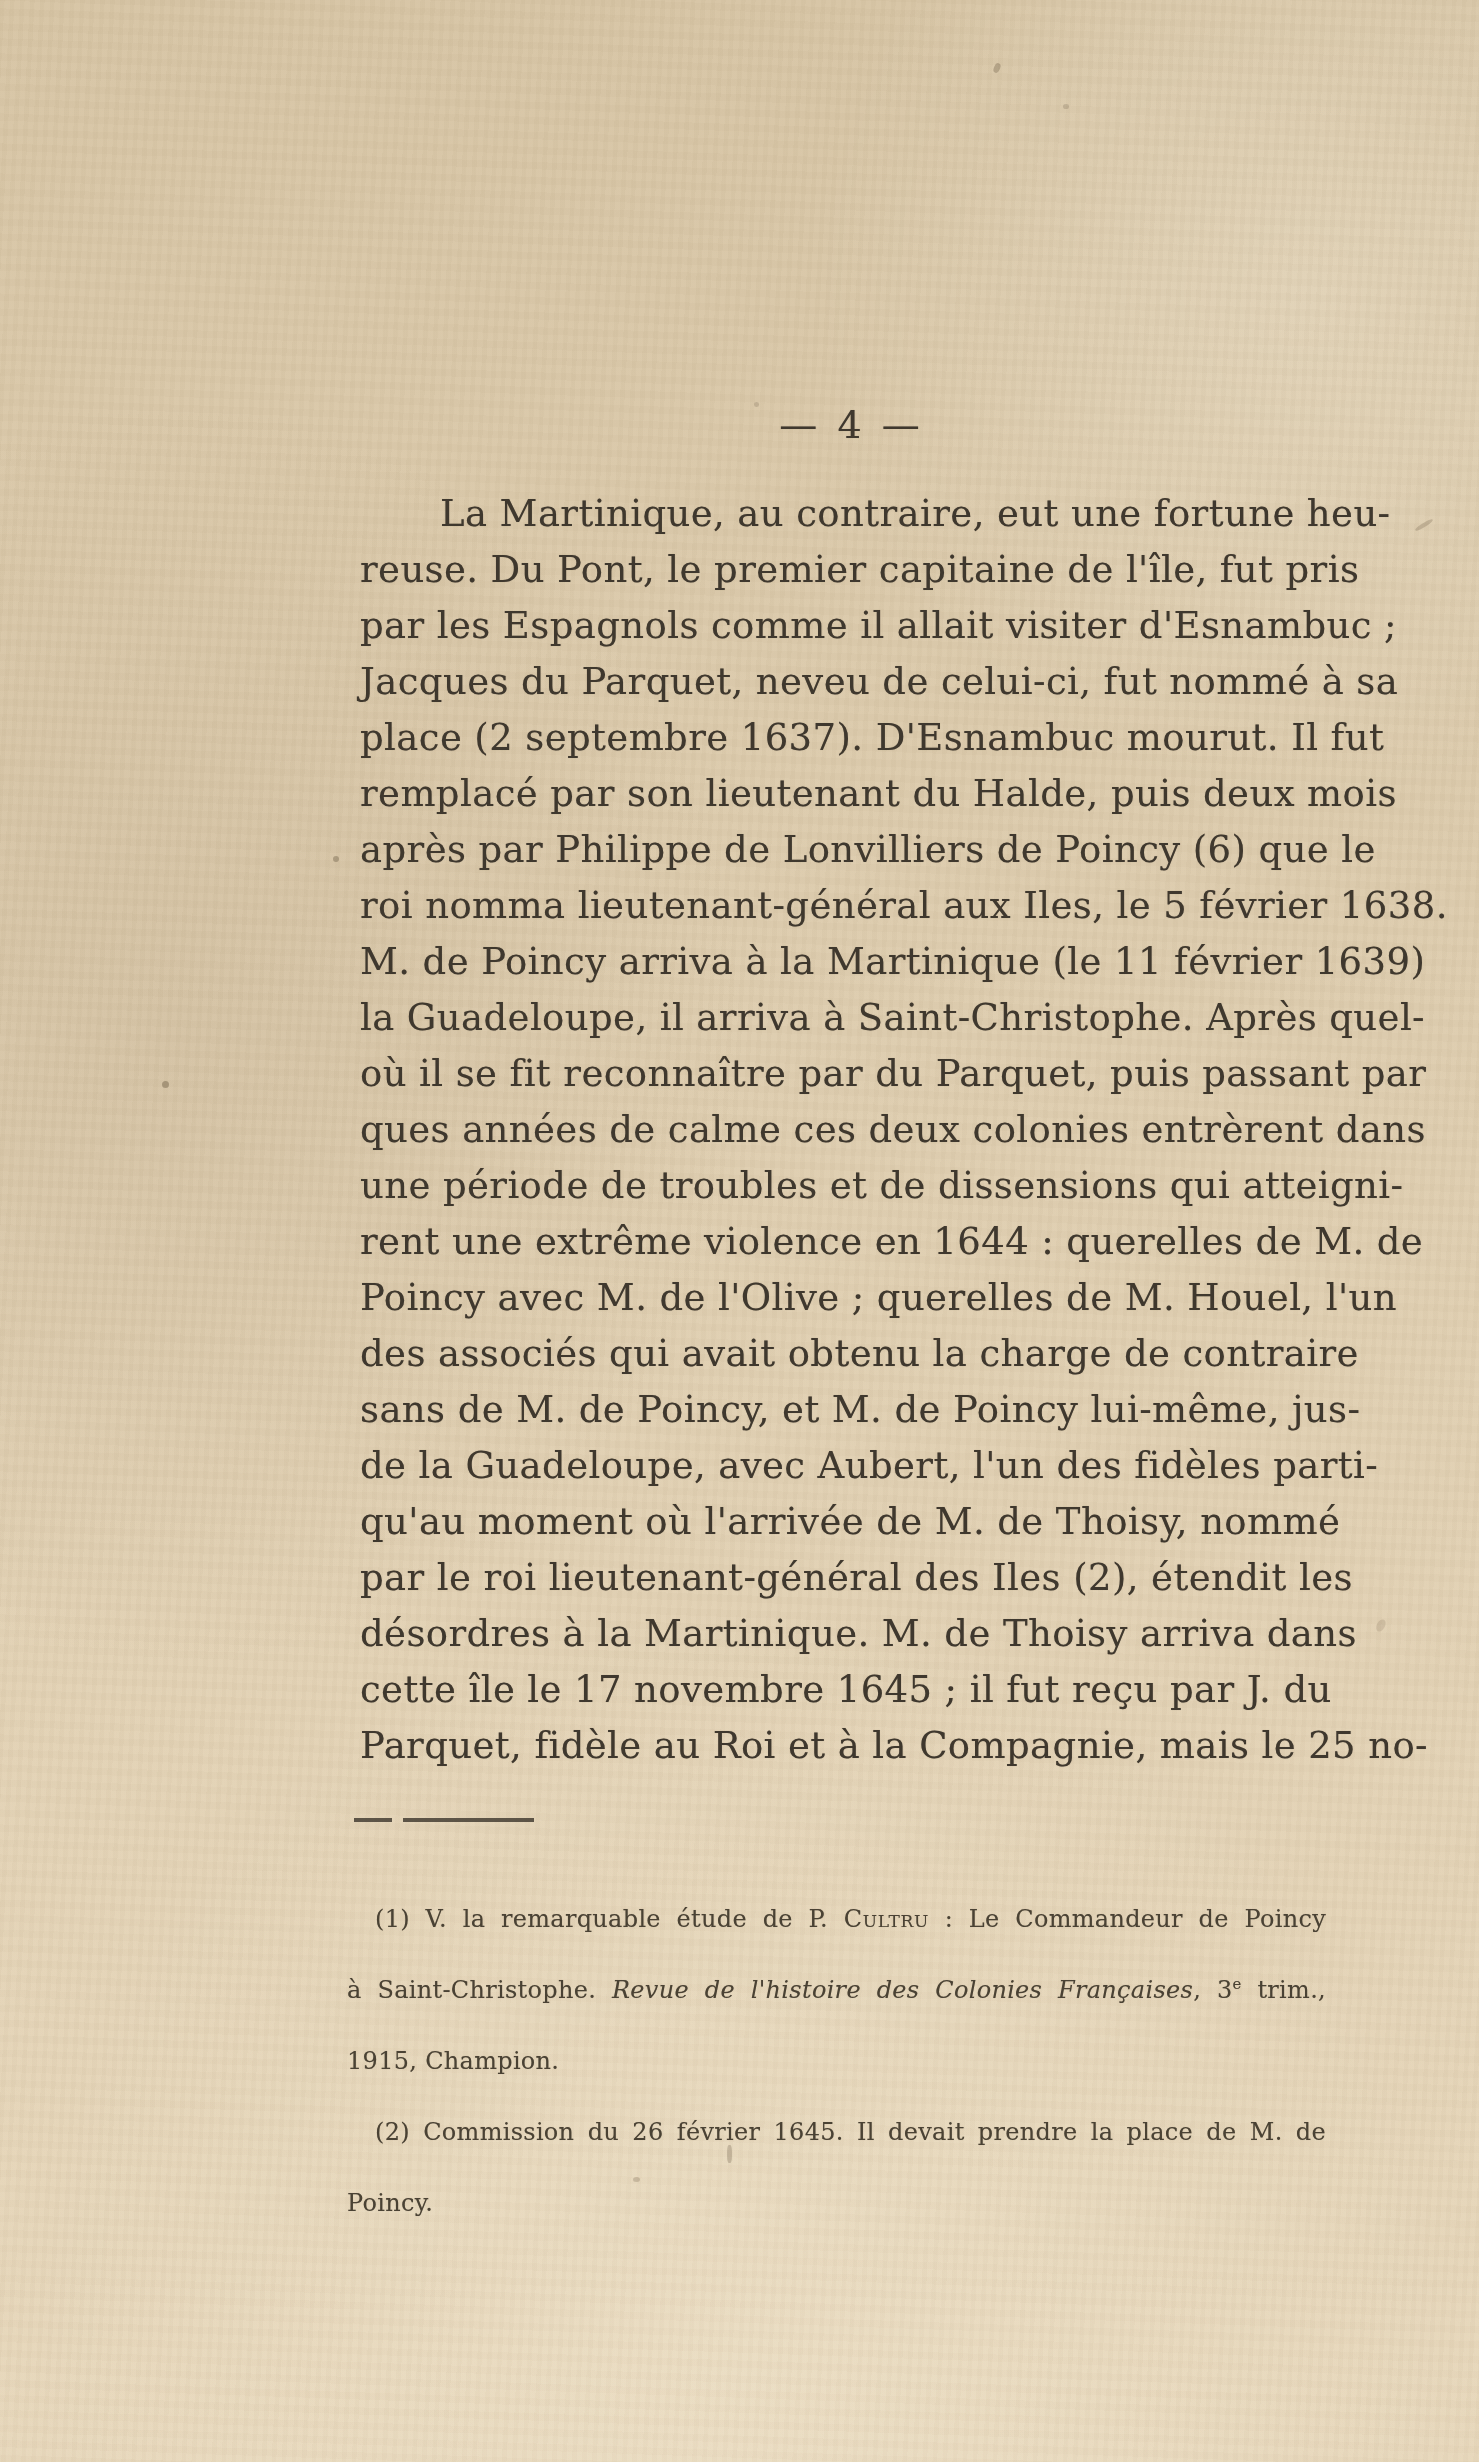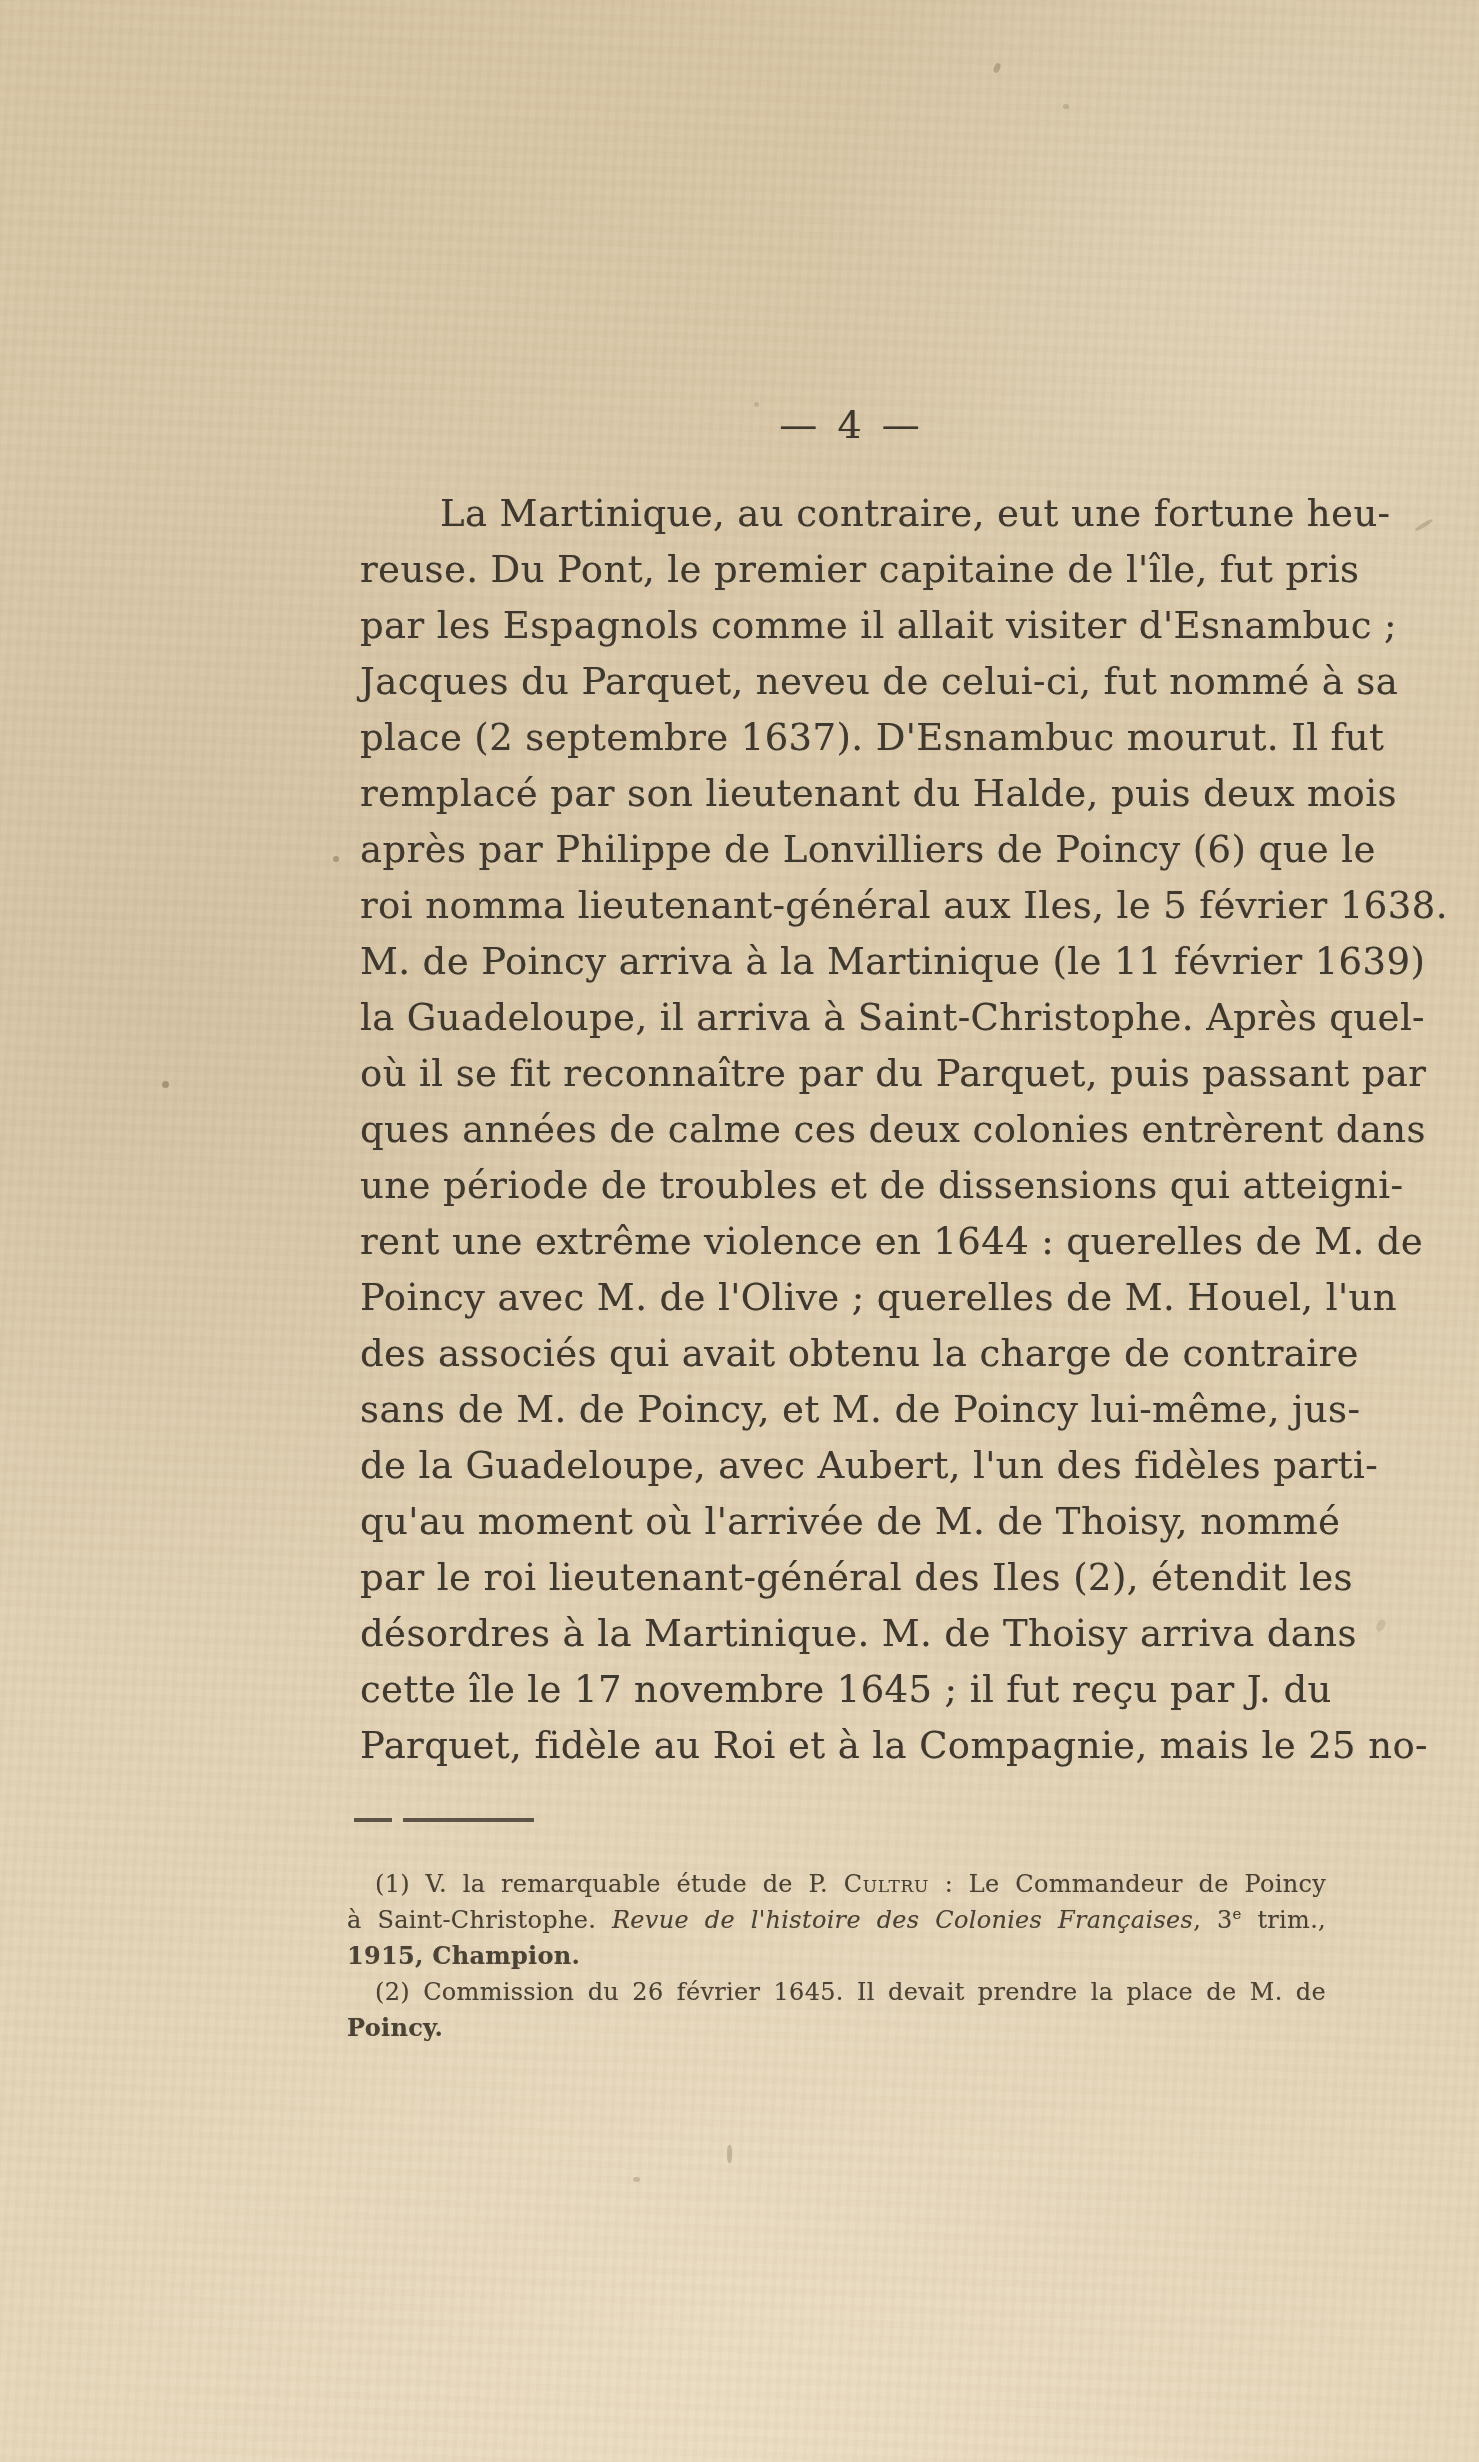--- a/index.html
+++ b/index.html
@@ -89,23 +89,24 @@
   }
   .fline {
     height: 36px;
     line-height: 36px;
     font-size: 24px;
     letter-spacing: 0.3px;
     text-align: justify;
     text-align-last: justify;
     white-space: pre;
     text-shadow: 0 0 0.7px rgba(62,52,40,0.3);
+    margin-top: 35px;
   }
   .fline.ind { text-indent: 28px; }
-  .fline.short { text-align-last: left; font-weight: bold; }
+  .fline.short { text-align-last: left; }
   .sc { font-variant: small-caps; letter-spacing: 0.7px; }
   .it { font-style: italic; }
   .sup { font-size: 62%; vertical-align: super; line-height: 0; }
 
   
   .speck { position: absolute; background: rgba(92,76,54,0.5); border-radius: 50%; pointer-events: none; }
   .speck.s1 { left: 994px; top: 63px;  width: 6px;  height: 10px; transform: rotate(22deg); opacity:.6; border-radius: 45%; }
   .speck.s2 { left: 1414px; top: 523px; width: 20px; height: 4px;  transform: rotate(-32deg); opacity:.45; border-radius: 40%; }
   .speck.s3 { left: 333px;  top: 856px; width: 6px;  height: 6px; opacity:.7; }
   .speck.s4 { left: 162px;  top: 1081px; width: 7.2px; height: 7.2px; opacity:.75; }

